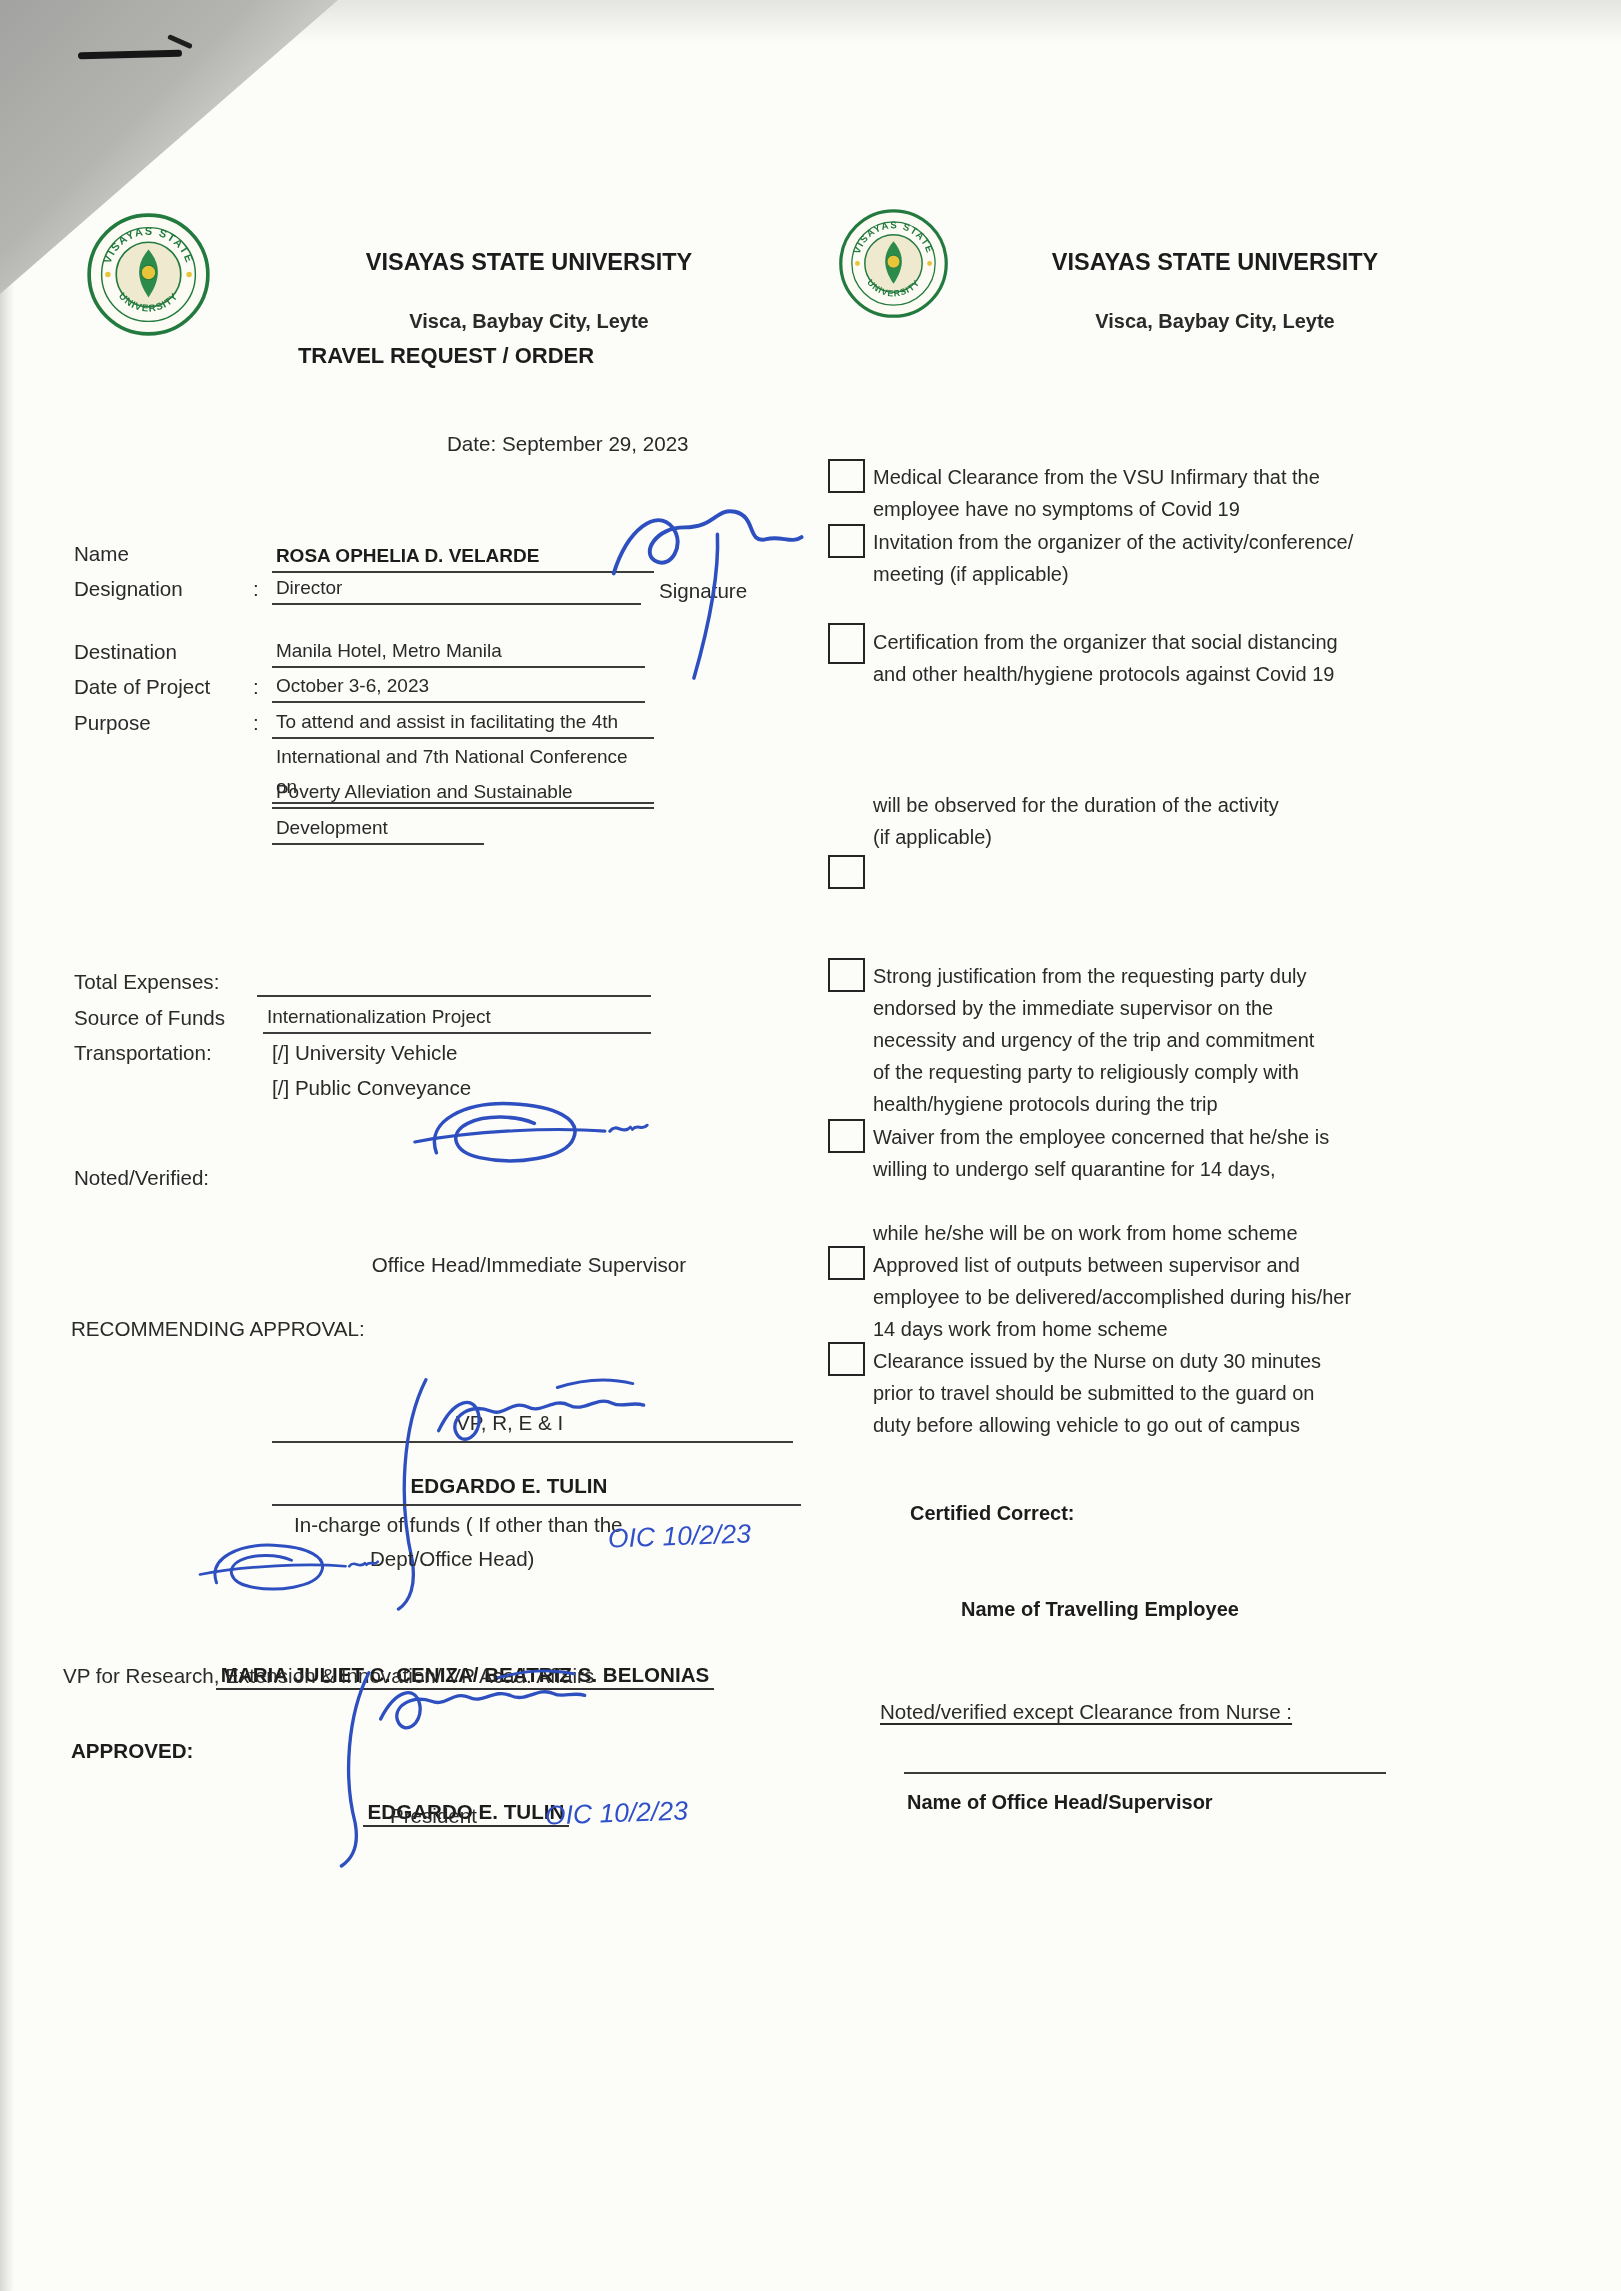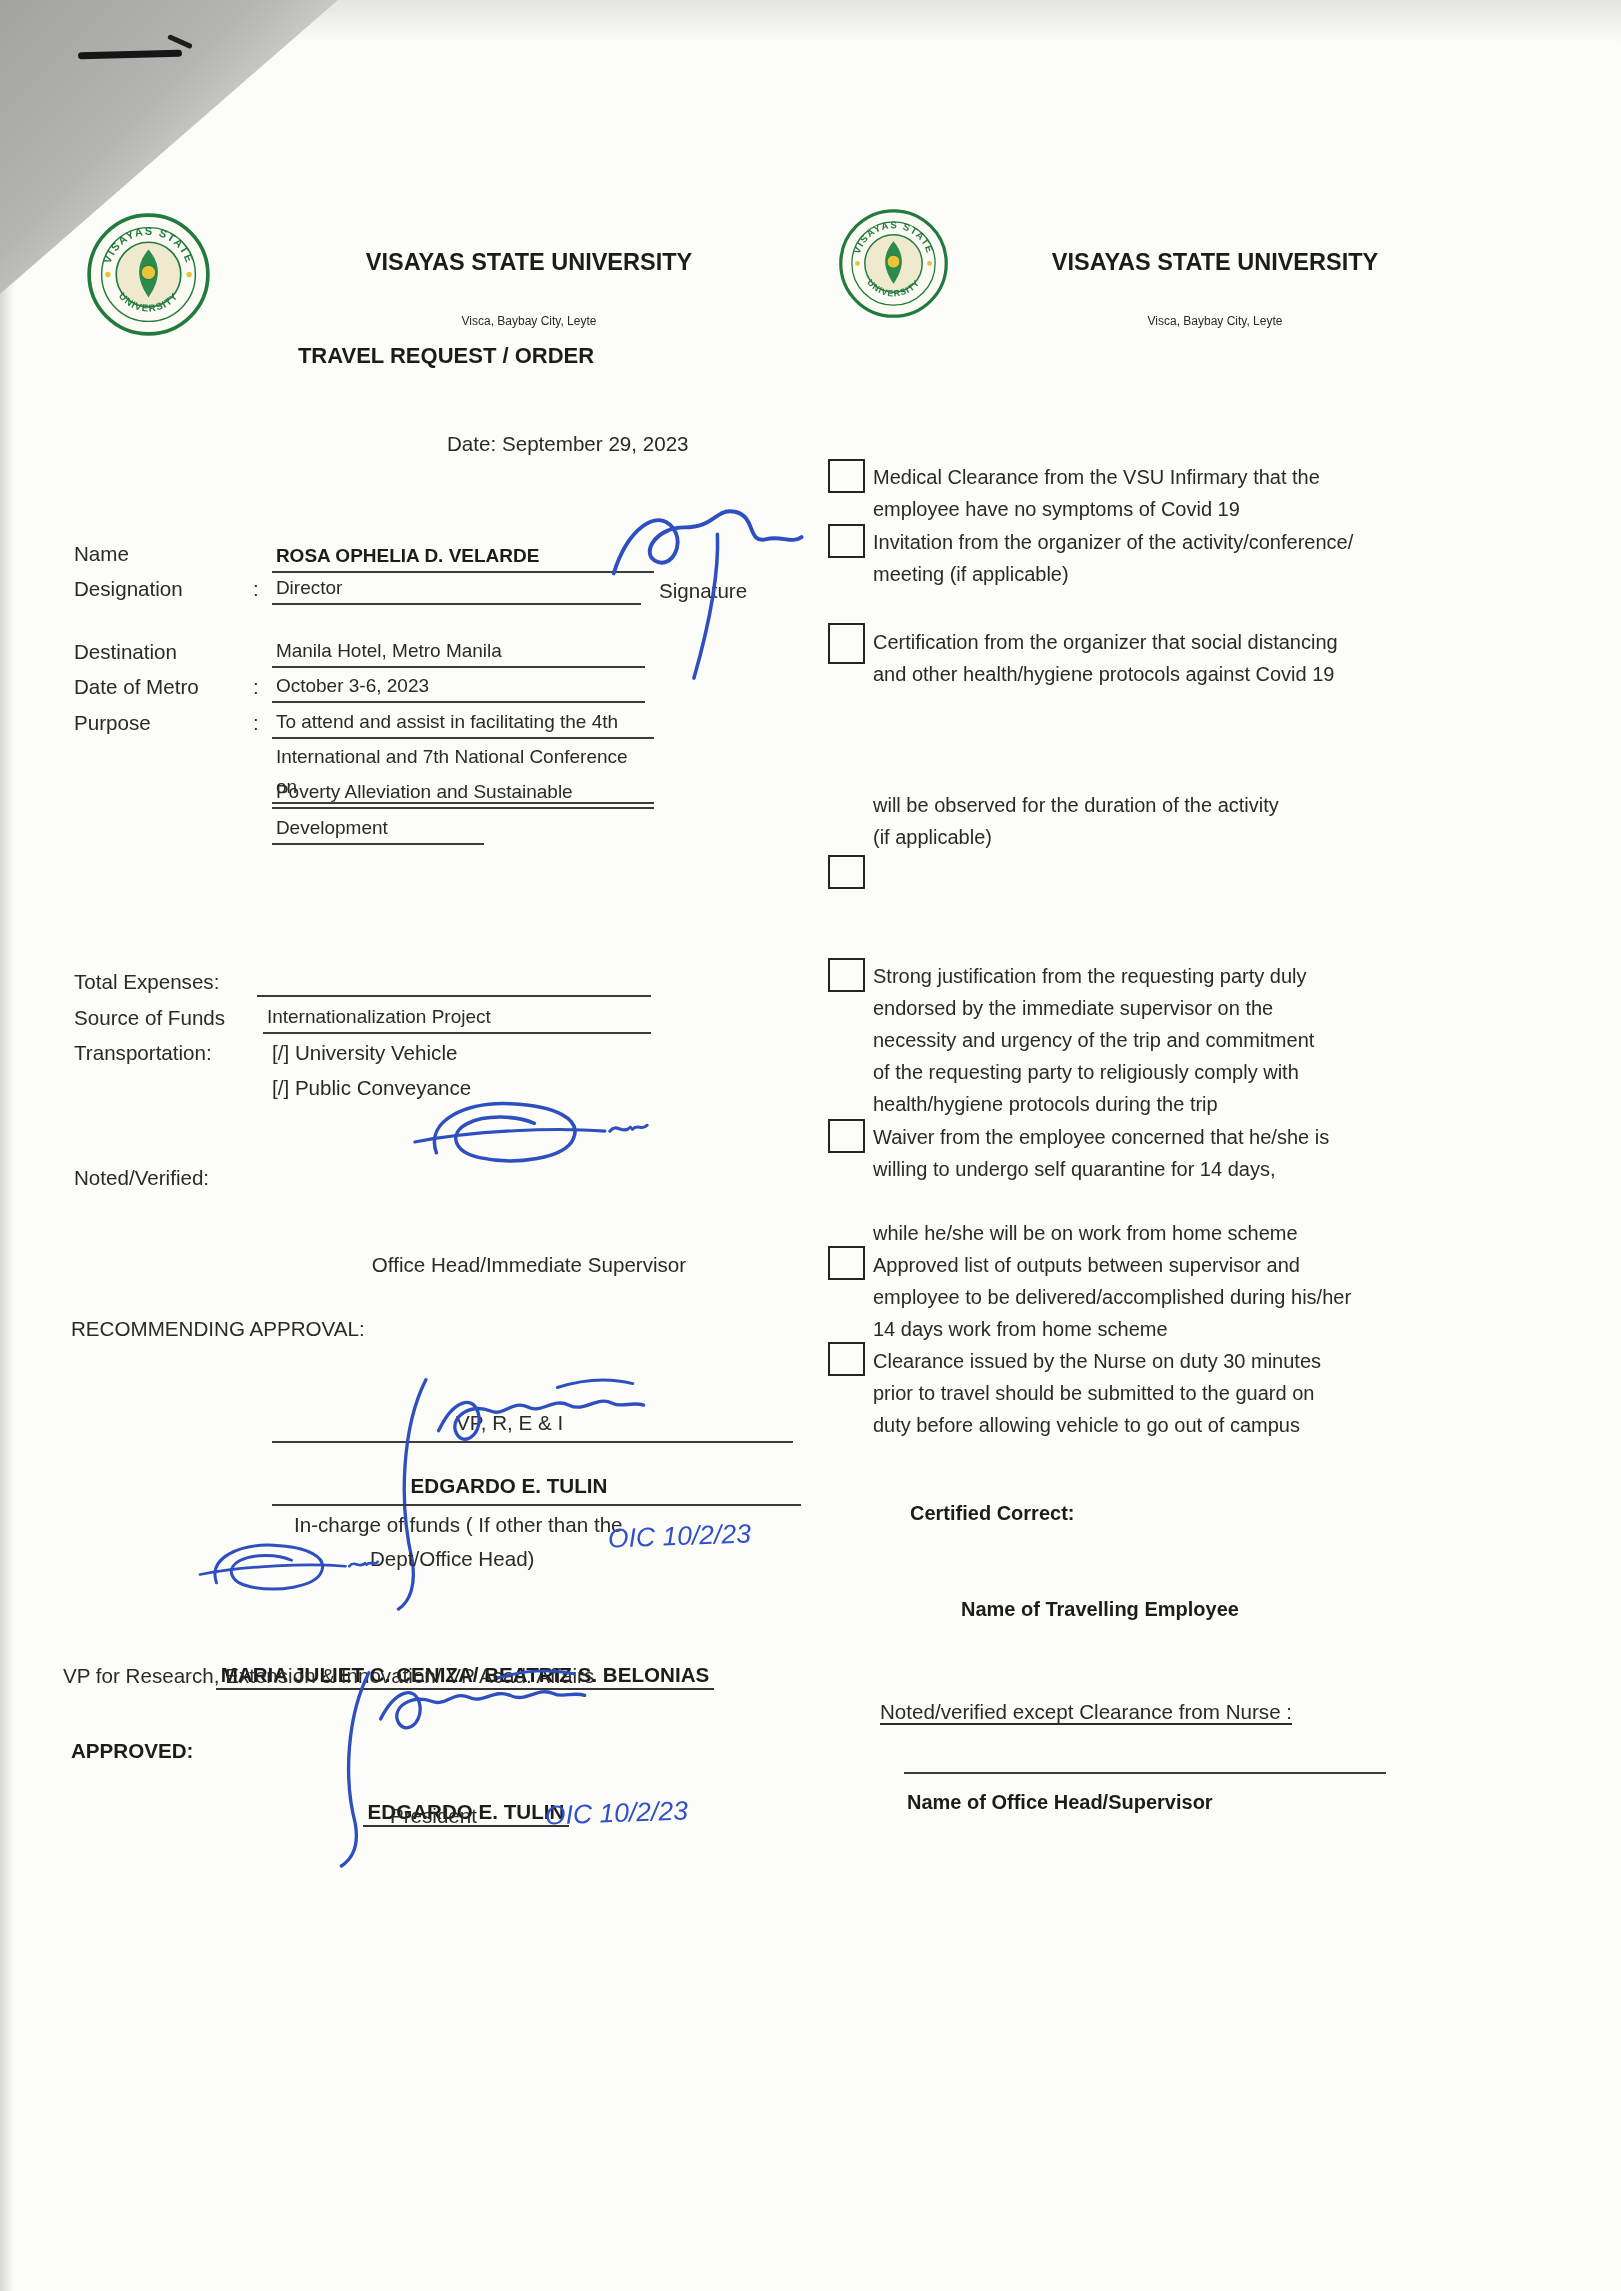--- a/index.html
+++ b/index.html
@@ -1,20 +1,20 @@
 <!DOCTYPE html>
 <html><head>
 <meta charset="utf-8">
 <style>
   html,body { margin:0; padding:0; background:#dcdcda; }
   .page { position:relative; width:1621px; height:2292px; background:#fcfcf9; overflow:hidden;
           font-family:"Liberation Sans", sans-serif; color:#2a2a2a; }
 
   .t   { position:absolute; font-size:20.6px; line-height:32px; white-space:pre-line; }
-  .sm  { font-size:12px; }
+  .sm  { font-size:20px;font-weight:bold; }
   .b   { font-weight:bold; color:#1c1c1c; }
   .c   { text-align:center; }
   .chk { font-size:20px; line-height:32px; }
   .hand{ position:absolute; color:#3050c8; font-style:italic; font-size:26.5px; transform:rotate(-2deg); }
 
   .ulfield { position:absolute; border-bottom:2px solid #3c3c3c; font-size:19px; line-height:30px; padding-left:3.9px; }
   .ulspan  { border-bottom:2px solid #333; padding:0 4.9px 2px; }
   .undl    { text-decoration:underline; text-underline-offset:3.9px; }
   .line    { position:absolute; border-top:2px solid #3c3c3c; height:0; }
 
@@ -98,21 +98,21 @@
     </div>
 
   <div class="t" style="left:74px;top:573px">Designation</div>
   <div class="t" style="left:253px;top:573px">:</div>
   <div class="ulfield" style="left:272px;top:573px;width:365px"><span>Director</span></div>
   <div class="t" style="left:659px;top:575px">Signature</div>
 
   <div class="t" style="left:74px;top:636px">Destination</div>
   <div class="ulfield" style="left:272px;top:636px;width:369px"><span>Manila Hotel, Metro Manila</span></div>
 
-  <div class="t" style="left:74px;top:671px">Date of Metro</div>
+  <div class="t" style="left:74px;top:671px">Date of Project</div>
   <div class="t" style="left:253px;top:671px">:</div>
   <div class="ulfield" style="left:272px;top:671px;width:369px"><span>October 3-6, 2023</span></div>
 
   <div class="t" style="left:74px;top:707px">Purpose</div>
   <div class="t" style="left:253px;top:707px">:</div>
   <div class="ulfield" style="left:272px;top:707px;width:378px">To attend and assist in facilitating the 4th</div>
   <div class="ulfield" style="left:272px;top:742px;width:378px">International and 7th National Conference on</div>
   <div class="ulfield" style="left:272px;top:777px;width:378px">Poverty Alleviation and Sustainable</div>
   <div class="ulfield" style="left:272px;top:813px;width:208px">Development</div>
 

